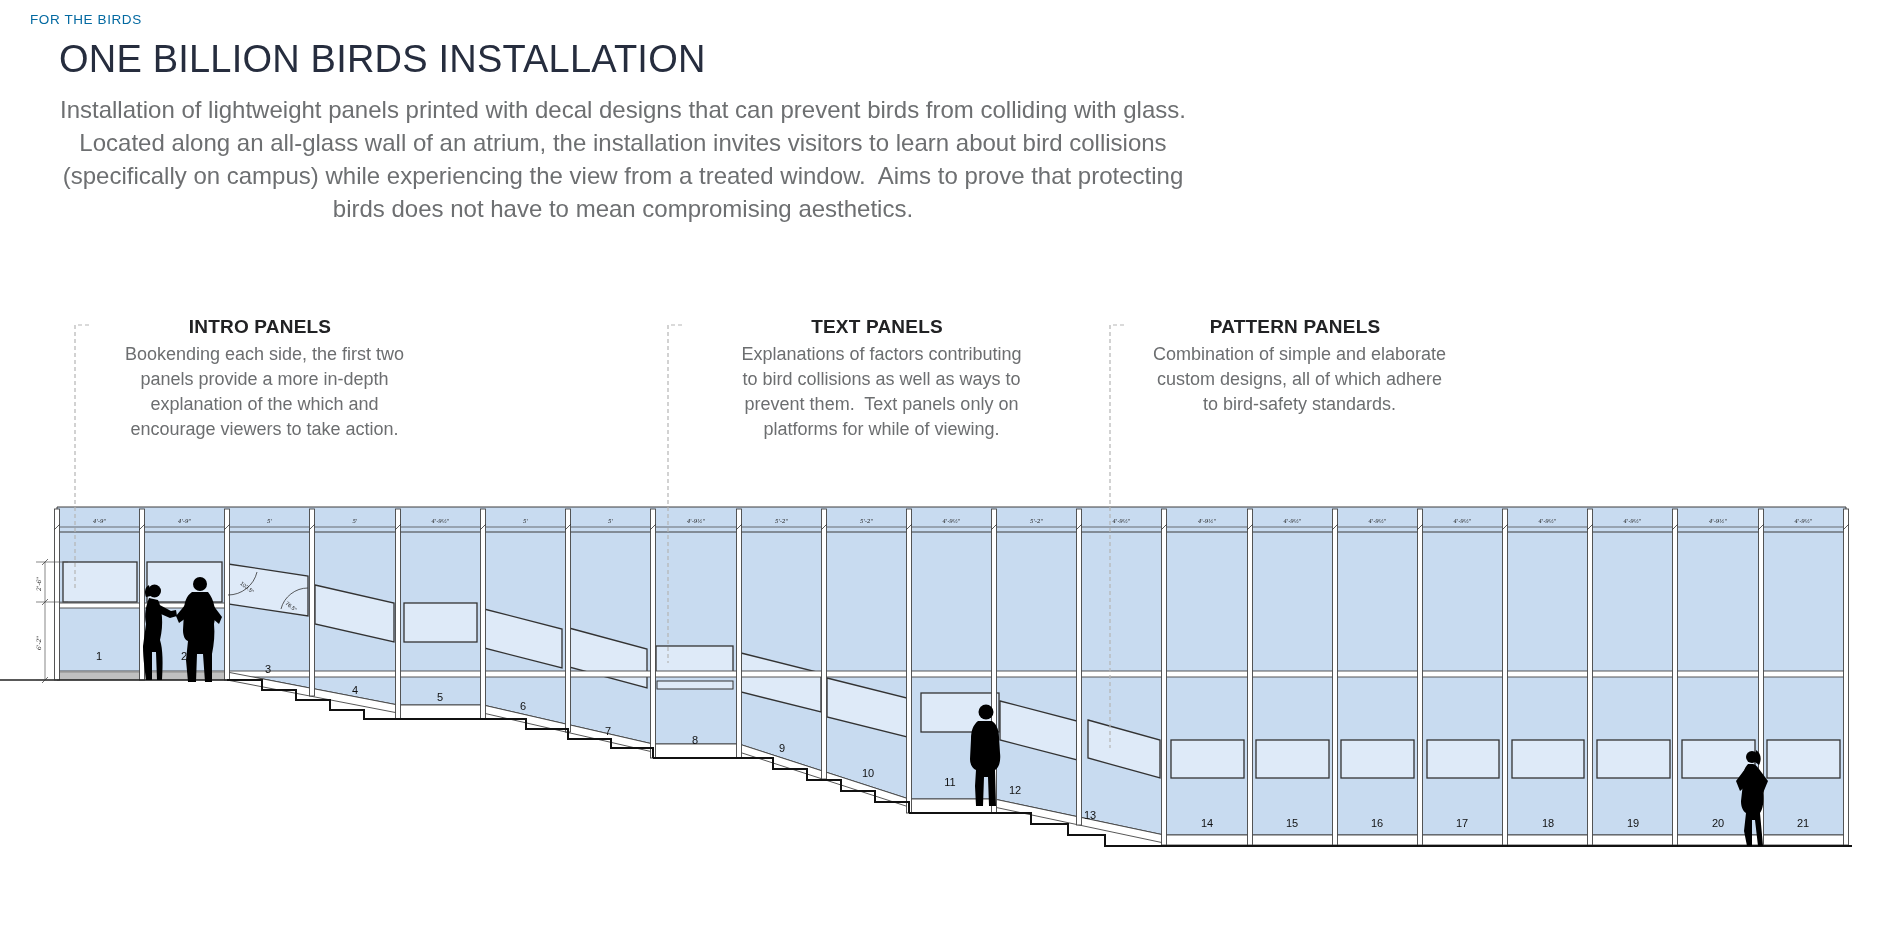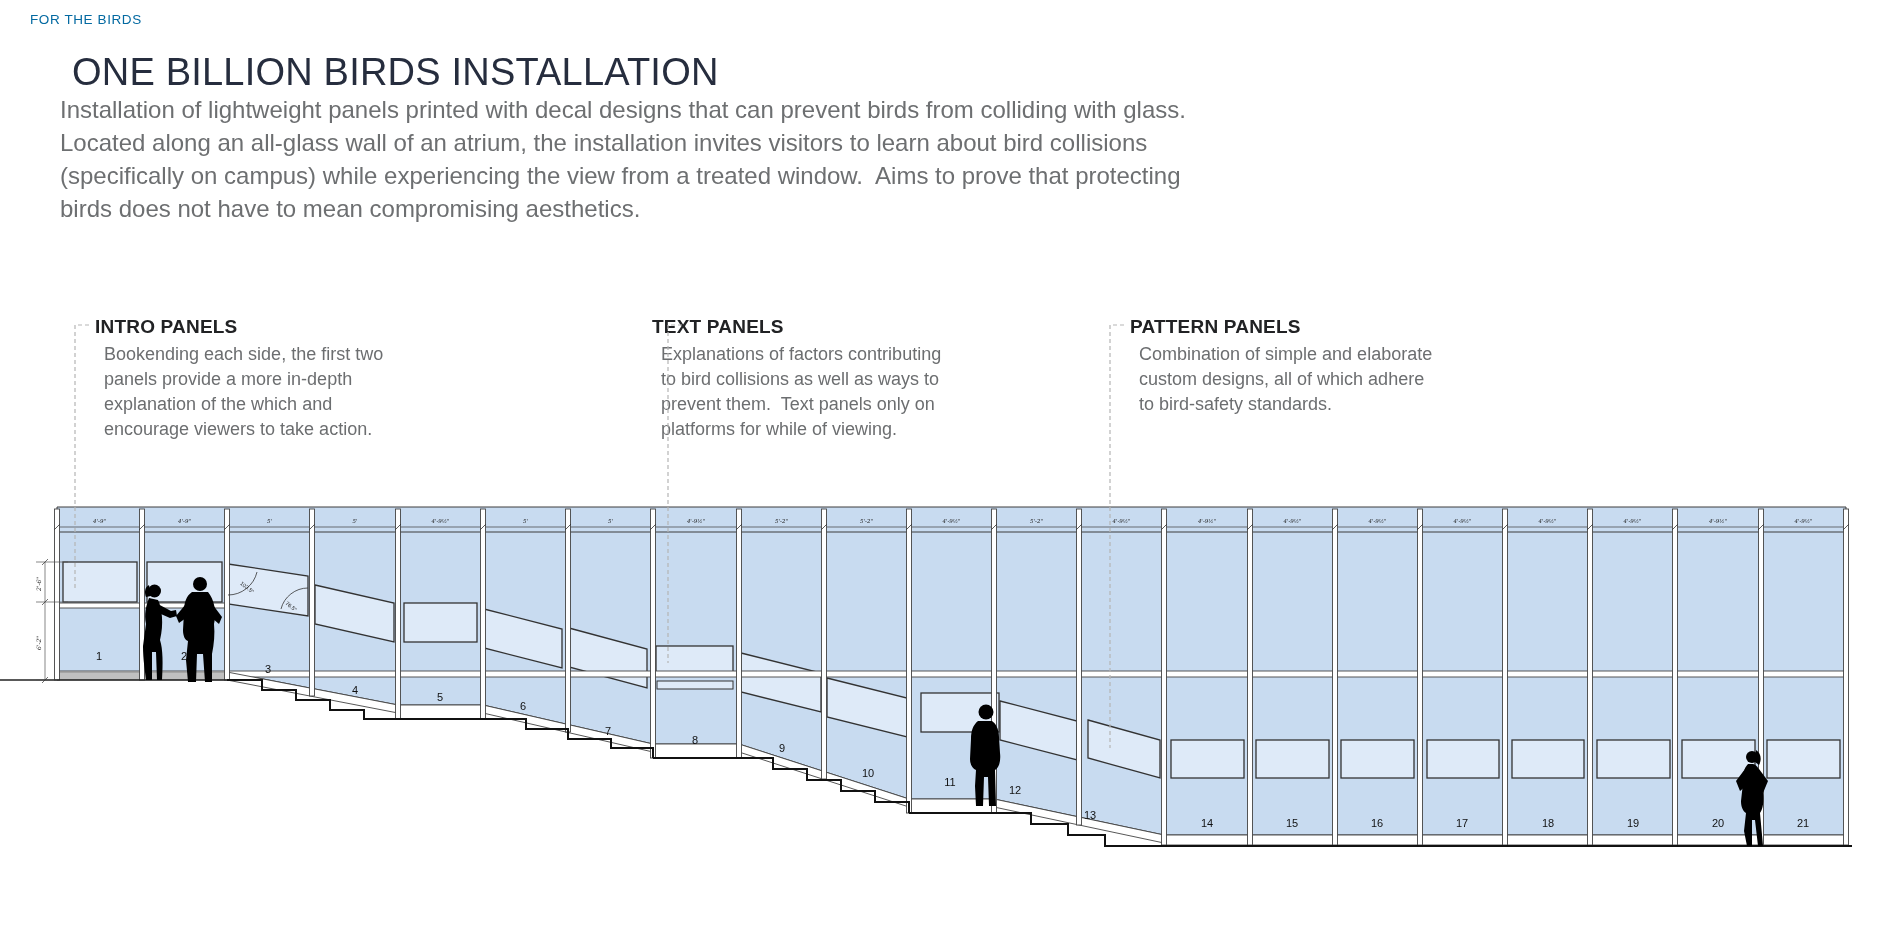--- a/index.html
+++ b/index.html
@@ -1,22 +1,22 @@
 <!DOCTYPE html>
 <html><head>
 <meta charset="utf-8">
 <style>
   html,body{margin:0;padding:0;background:#ffffff;}
   body{width:1900px;height:927px;position:relative;overflow:hidden;
        font-family:"Liberation Sans",sans-serif;-webkit-font-smoothing:antialiased;}
   .eyebrow{position:absolute;left:30px;top:12px;font-size:13.5px;letter-spacing:.6px;color:#0369a1;}
-  .title{position:absolute;left:59px;top:38px;margin:13px;font-size:38px;font-weight:500;color:#262d3e;letter-spacing:.2px;}
+  .title{position:absolute;left:59px;top:38px;margin:0;font-size:38px;font-weight:500;color:#262d3e;letter-spacing:.2px;}
   .desc{position:absolute;left:60px;top:93px;font-size:24px;color:#6d6f71;line-height:33px;}
-  .desc div{white-space:pre;}
-  .ann{position:absolute;top:315px;width:330px;}
+  .desc div{white-space:pre;text-align:center;}
+  .ann{position:absolute;top:315px;width:330px;text-align:center;}
   .ann h3{margin:0;font-size:19px;font-weight:700;color:#212224;letter-spacing:.2px;line-height:24px;}
   .ann .ann-body{margin-top:3px;font-size:18px;color:#6c6e70;line-height:25px;}
   .ann .ann-body div{white-space:pre;margin-left:9px;}
   #elevation{position:absolute;left:0;top:0;pointer-events:none;}
   svg text{font-family:"Liberation Sans",sans-serif;}
   svg text.dim{font-family:"DejaVu Serif",serif;font-style:italic;}
 </style>
 </head>
 <body>
 
@@ -35,21 +35,21 @@
   <div class="ann" style="left:95px">
     <h3>INTRO PANELS</h3>
     <div class="ann-body">
       <div>Bookending each side, the first two</div>
       <div>panels provide a more in-depth</div>
       <div>explanation of the which and</div>
       <div>encourage viewers to take action.</div>
     </div>
   </div>
 
-  <div class="ann" style="left:652px">
+  <div class="ann" style="left:712px">
     <h3>TEXT PANELS</h3>
     <div class="ann-body">
       <div>Explanations of factors contributing</div>
       <div>to bird collisions as well as ways to</div>
       <div>prevent them.  Text panels only on</div>
       <div>platforms for while of viewing.</div>
     </div>
   </div>
 
   <div class="ann" style="left:1130px">

